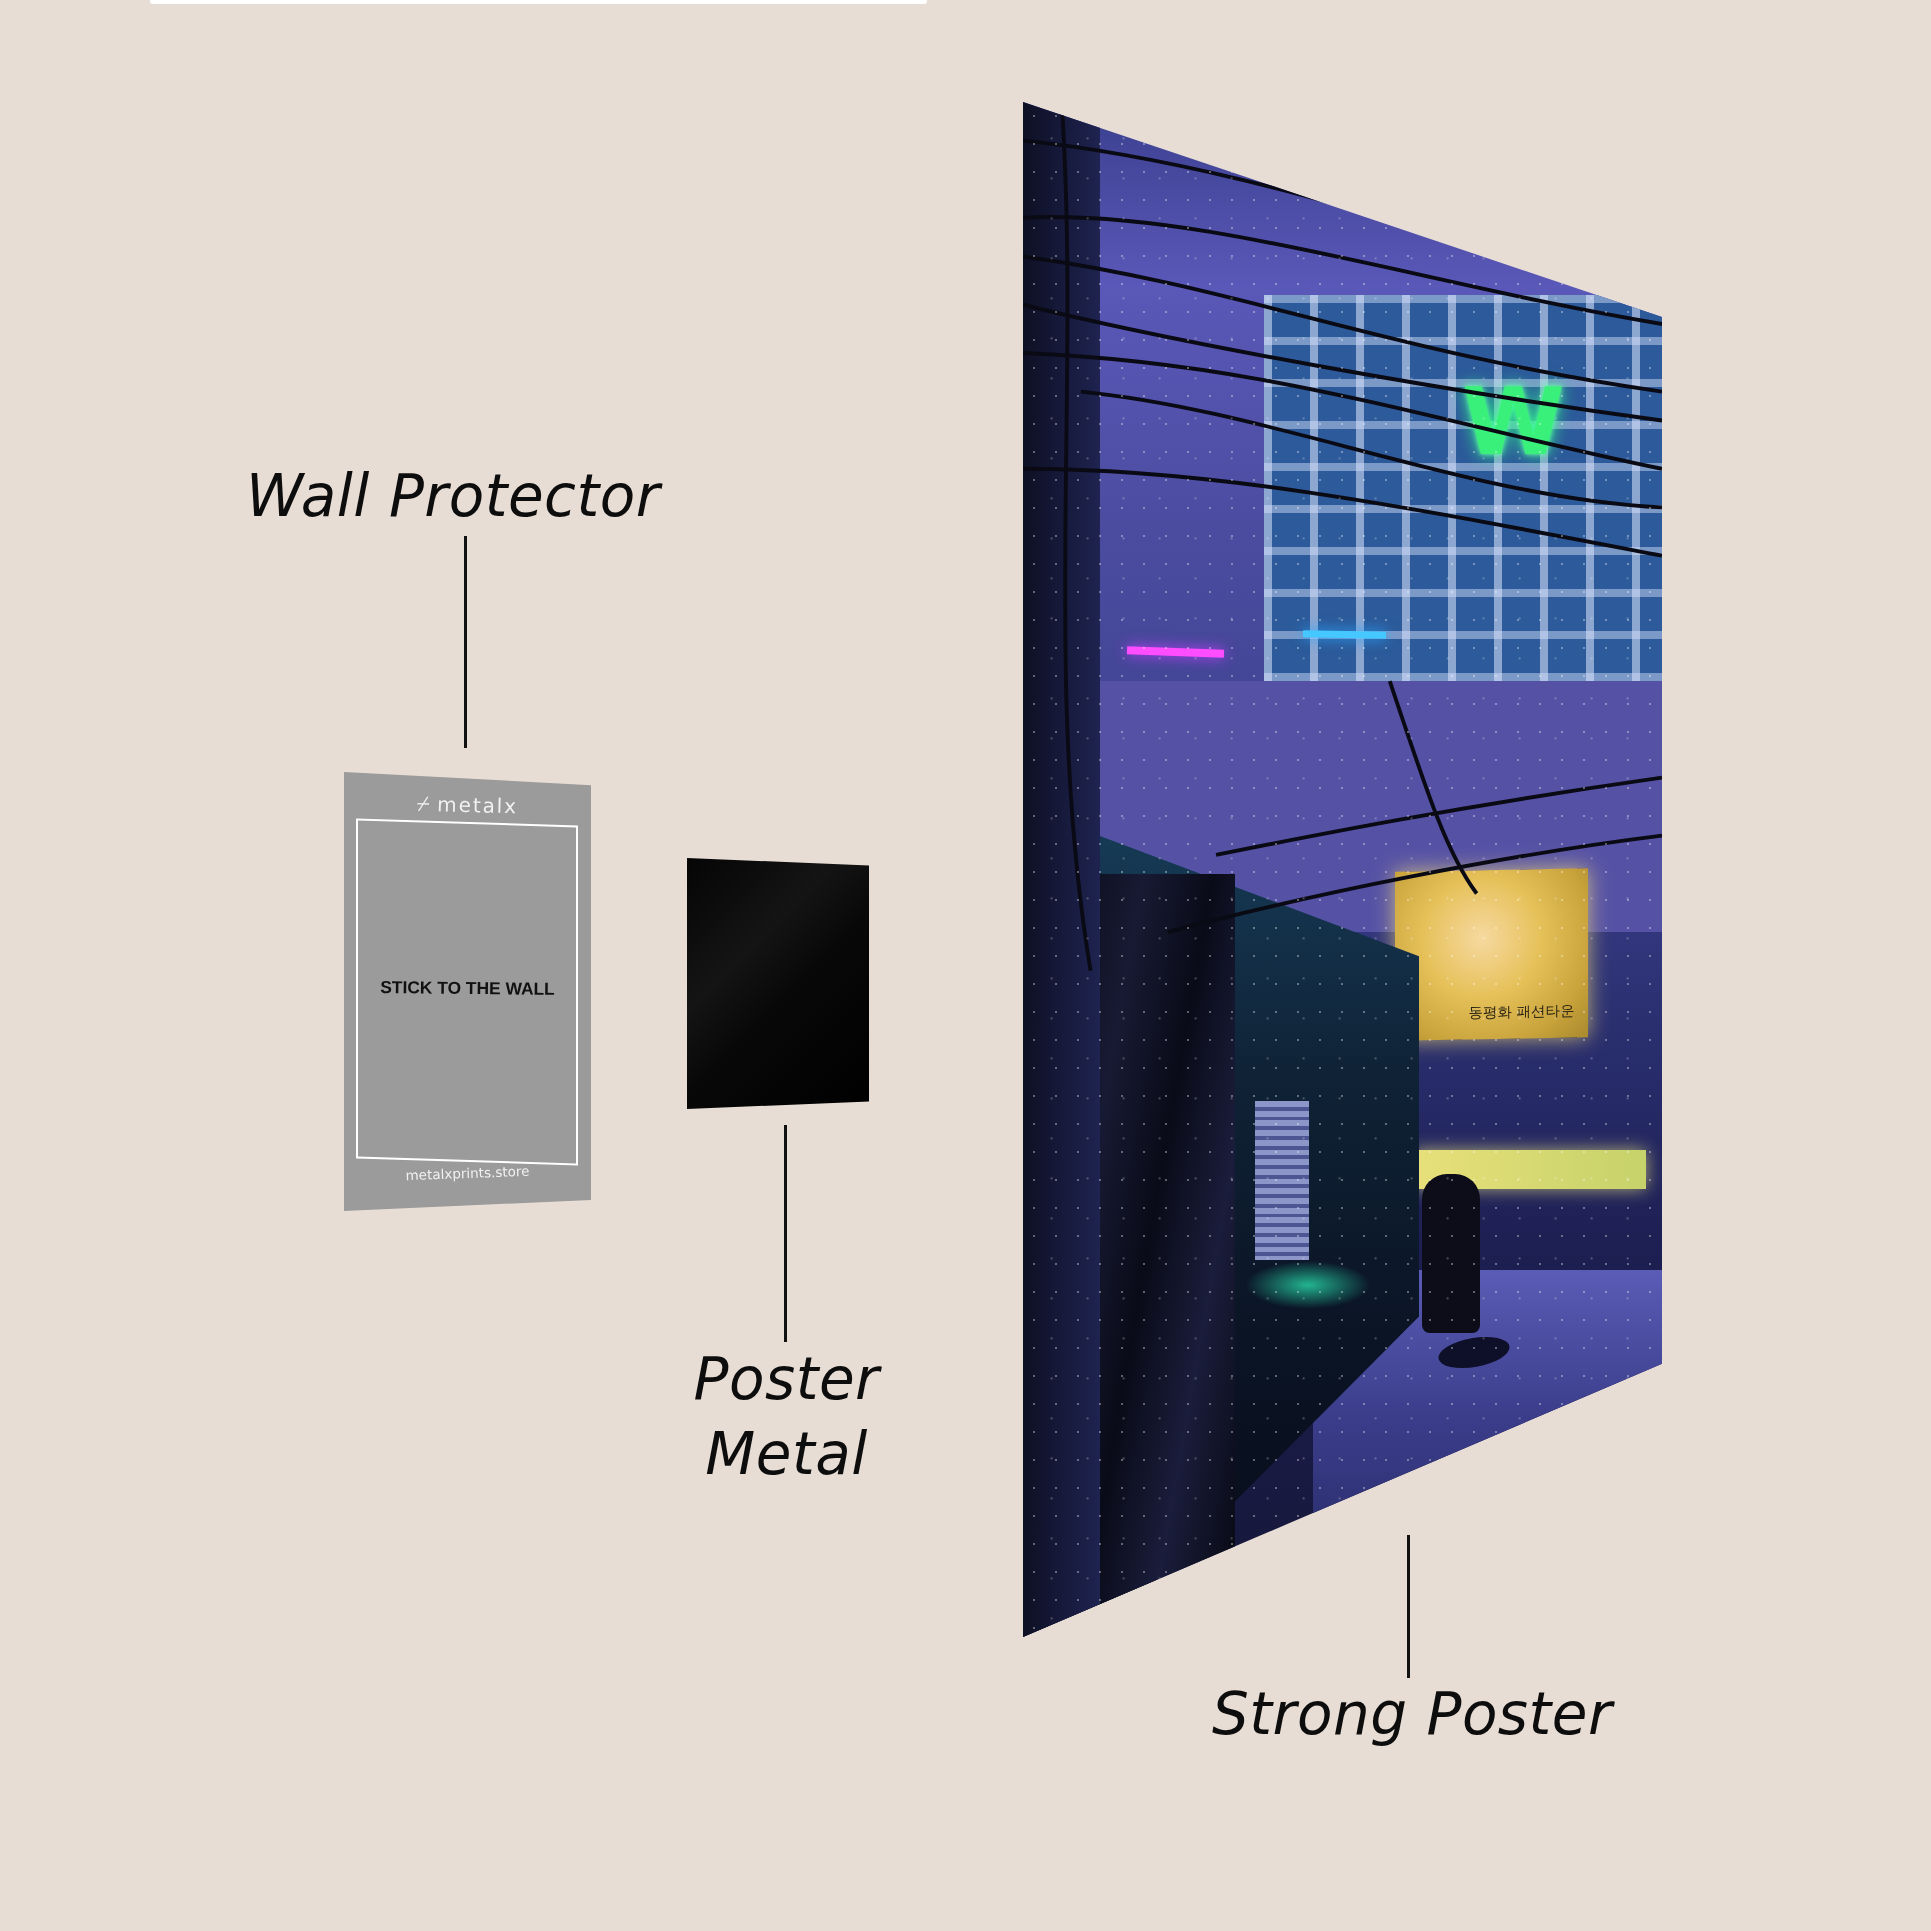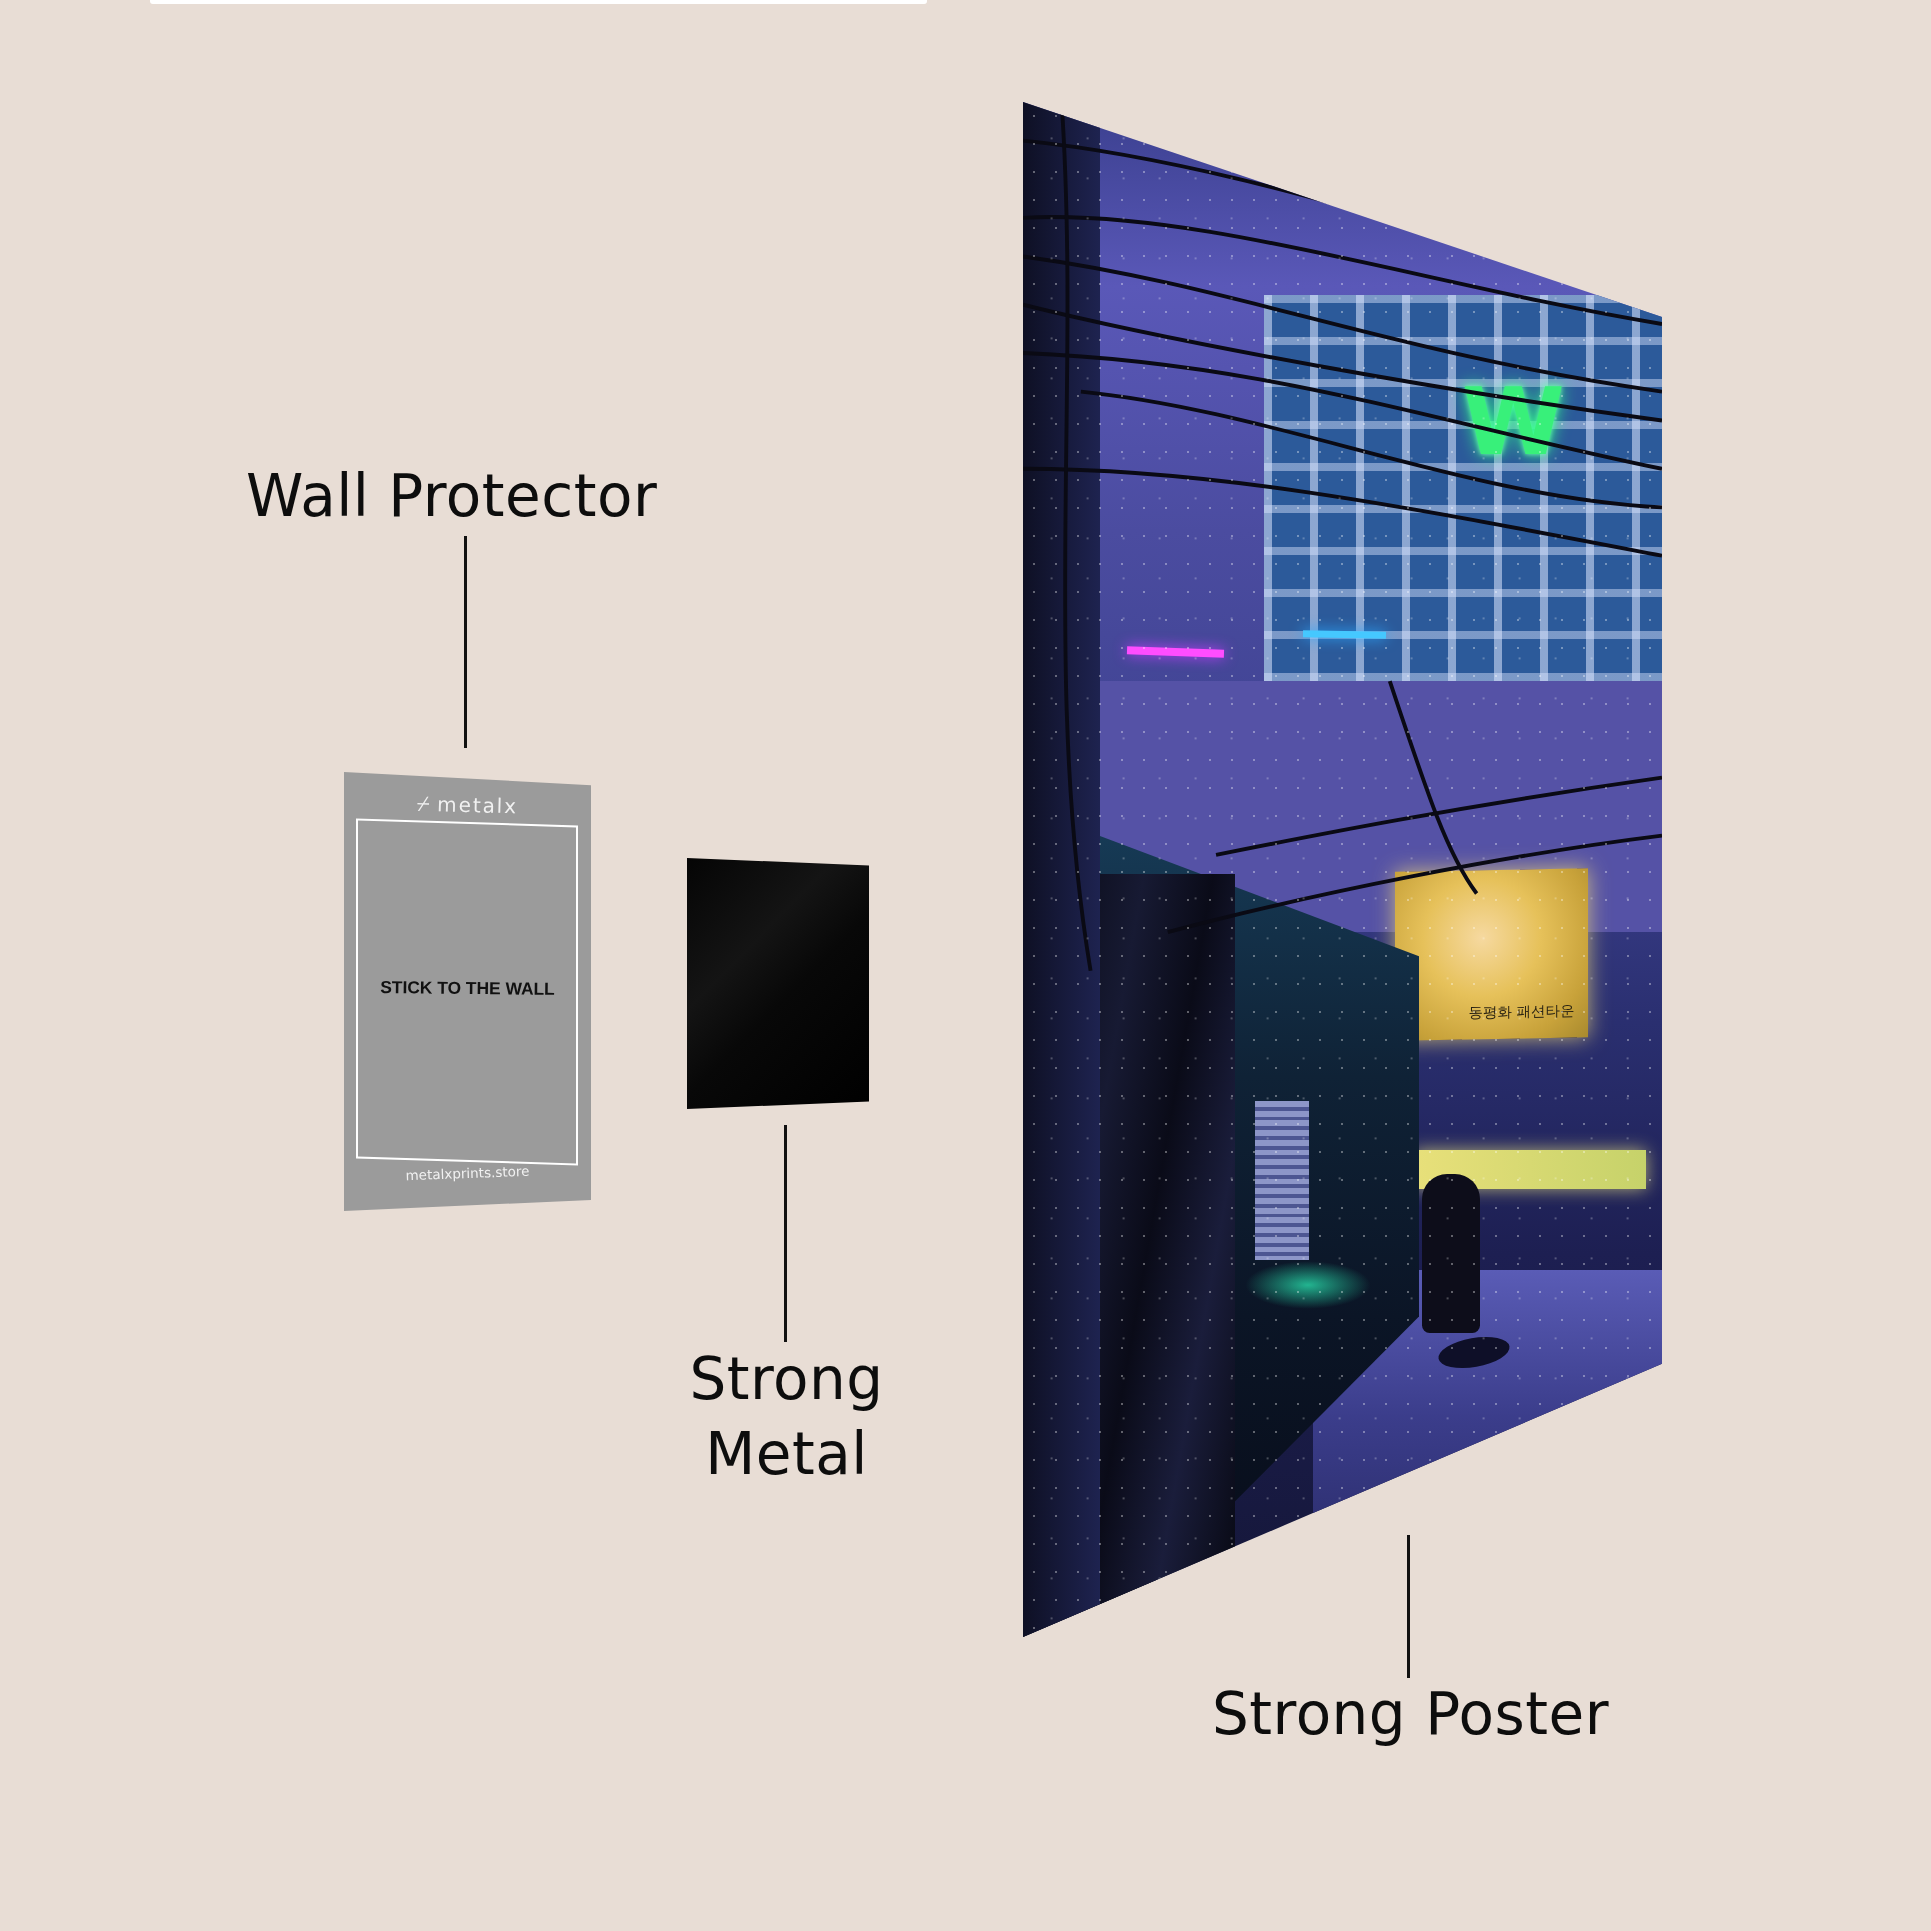--- a/index.html
+++ b/index.html
@@ -7,21 +7,21 @@
     width:1931px; height:1931px; overflow:hidden; position:relative;
     background:#e8ddd5;
     font-family:"Liberation Sans", sans-serif;
   }
   .topbar {
     position:absolute; left:150px; top:0; width:777px; height:3.9px;
     background:#ffffff; border-radius:0 0 2.9px 2.9px;
   }
   .label {
     position:absolute; color:#0d0d0d; font-family:"DejaVu Sans", sans-serif;
-    font-weight:400; letter-spacing:0.5px; white-space:nowrap;
+    font-weight:400; letter-spacing:0.5px; white-space:nowrap;font-style:italic;
   }
   .leader { position:absolute; width:2.9px; background:#111111; }
 
   
   .protector {
     position:absolute; left:344px; top:772px; width:247px; height:439px;
     clip-path:polygon(0 0, 100% 3%, 100% 97.5%, 0 100%);
     background:#9b9b9b;
   }
   .protector .inner-frame {
@@ -157,21 +157,21 @@
     <span class="logo-mark">⌿</span><span>metalx</span>
   </div>
   <div class="inner-frame"></div>
   <div class="stick">STICK TO THE WALL</div>
   <div class="store">metalxprints.store</div>
 </div>
 
 <div class="magnet"></div>
 <div class="leader" style="left:784px; top:1125px; height:217px;"></div>
 <div class="label" style="left:666px; top:1342px; font-size:58px; line-height:75px; text-align:center; width:241px;">
-  <div>Strong</div>
+  <div>Poster</div>
   <div>Metal</div>
 </div>
 
 <div class="poster">
   <div class="building"></div>
   <div class="w-sign">W</div>
   <div class="podium"></div>
   <div class="neon-purple"></div>
   <div class="neon-blue"></div>
   <div class="street"></div>

